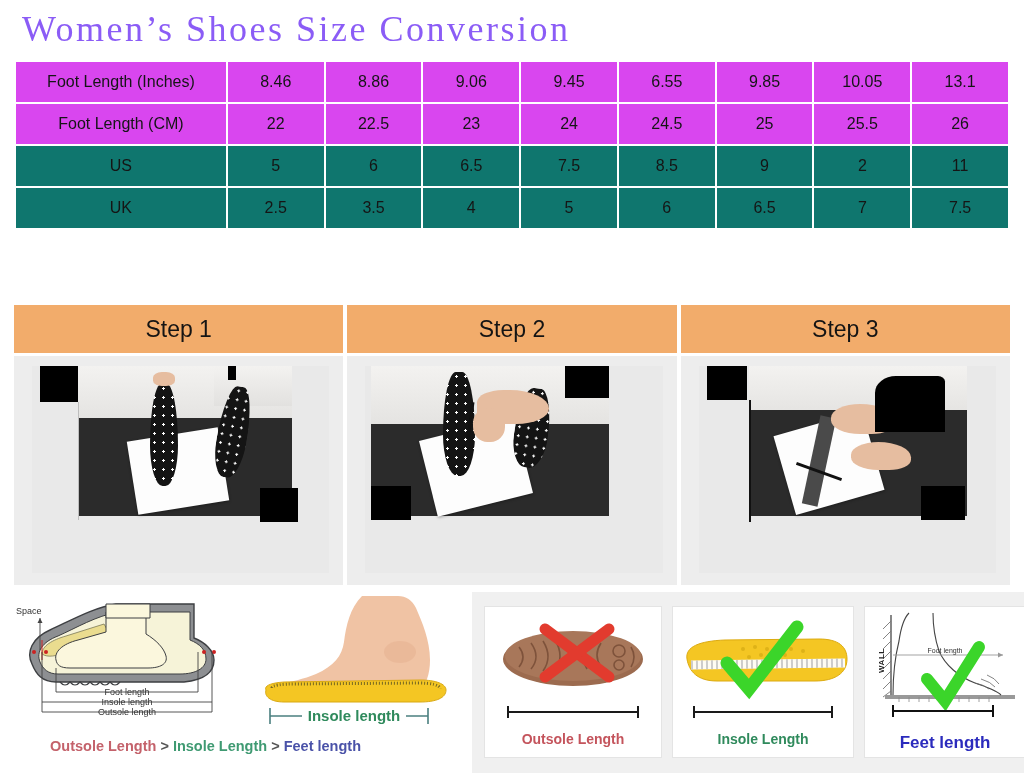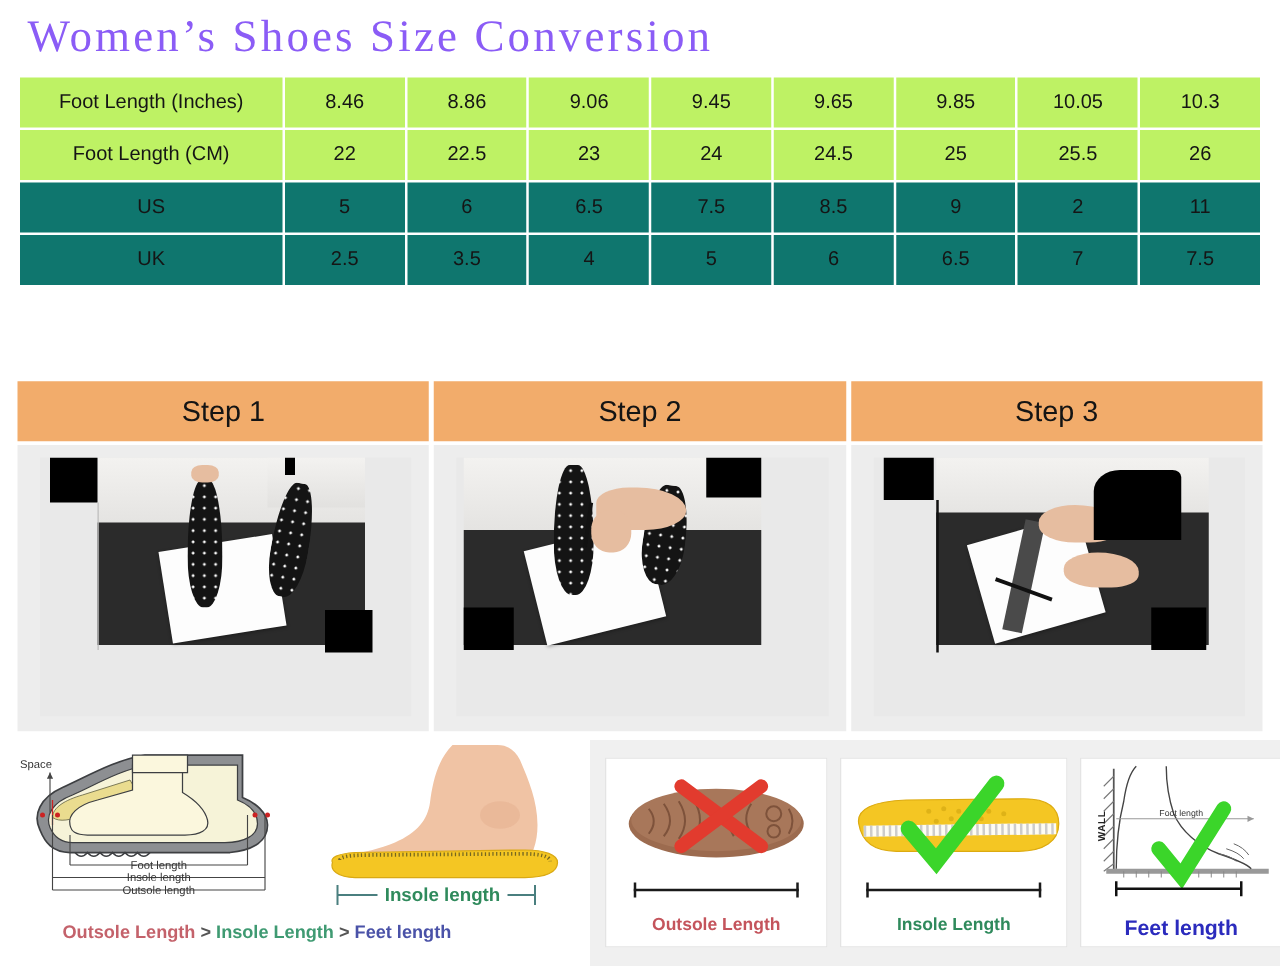--- a/index.html
+++ b/index.html
@@ -25,21 +25,21 @@
     border-collapse:separate;border-spacing:2px 2px;
     table-layout:fixed;
   }
   #conv-table td{
     height:40px;
     text-align:center;vertical-align:middle;
     font-size:16px;color:#151515;
     padding:0;
     background:#0f766e;
   }
-  #conv-table tr.hdr td{background:#bef264;margin-top:28px;}
+  #conv-table tr.hdr td{background:#d946ef;margin-top:28px;}
   #conv-table td.rowlabel{width:206px;}
   #conv-table td.val{width:94px;}
   
   #steps{
     position:absolute;left:14px;top:305px;width:996px;height:280px;
     display:flex;
     border-radius:25px;
   }
   .step-col{
     flex:1 1 0;
@@ -123,24 +123,24 @@
 <div id="title">Women’s Shoes Size Conversion</div>
 
 <table id="conv-table">
   <tbody id="table-body">
       <tr class="hdr">
         <td class="rowlabel">Foot Length (Inches)</td>
         <td class="val">8.46</td>
         <td class="val">8.86</td>
         <td class="val">9.06</td>
         <td class="val">9.45</td>
-        <td class="val">9.65</td>
+        <td class="val">6.55</td>
         <td class="val">9.85</td>
         <td class="val">10.05</td>
-        <td class="val">10.3</td>
+        <td class="val">13.1</td>
       </tr>
       <tr class="hdr">
         <td class="rowlabel">Foot Length (CM)</td>
         <td class="val">22</td>
         <td class="val">22.5</td>
         <td class="val">23</td>
         <td class="val">24</td>
         <td class="val">24.5</td>
         <td class="val">25</td>
         <td class="val">25.5</td>

